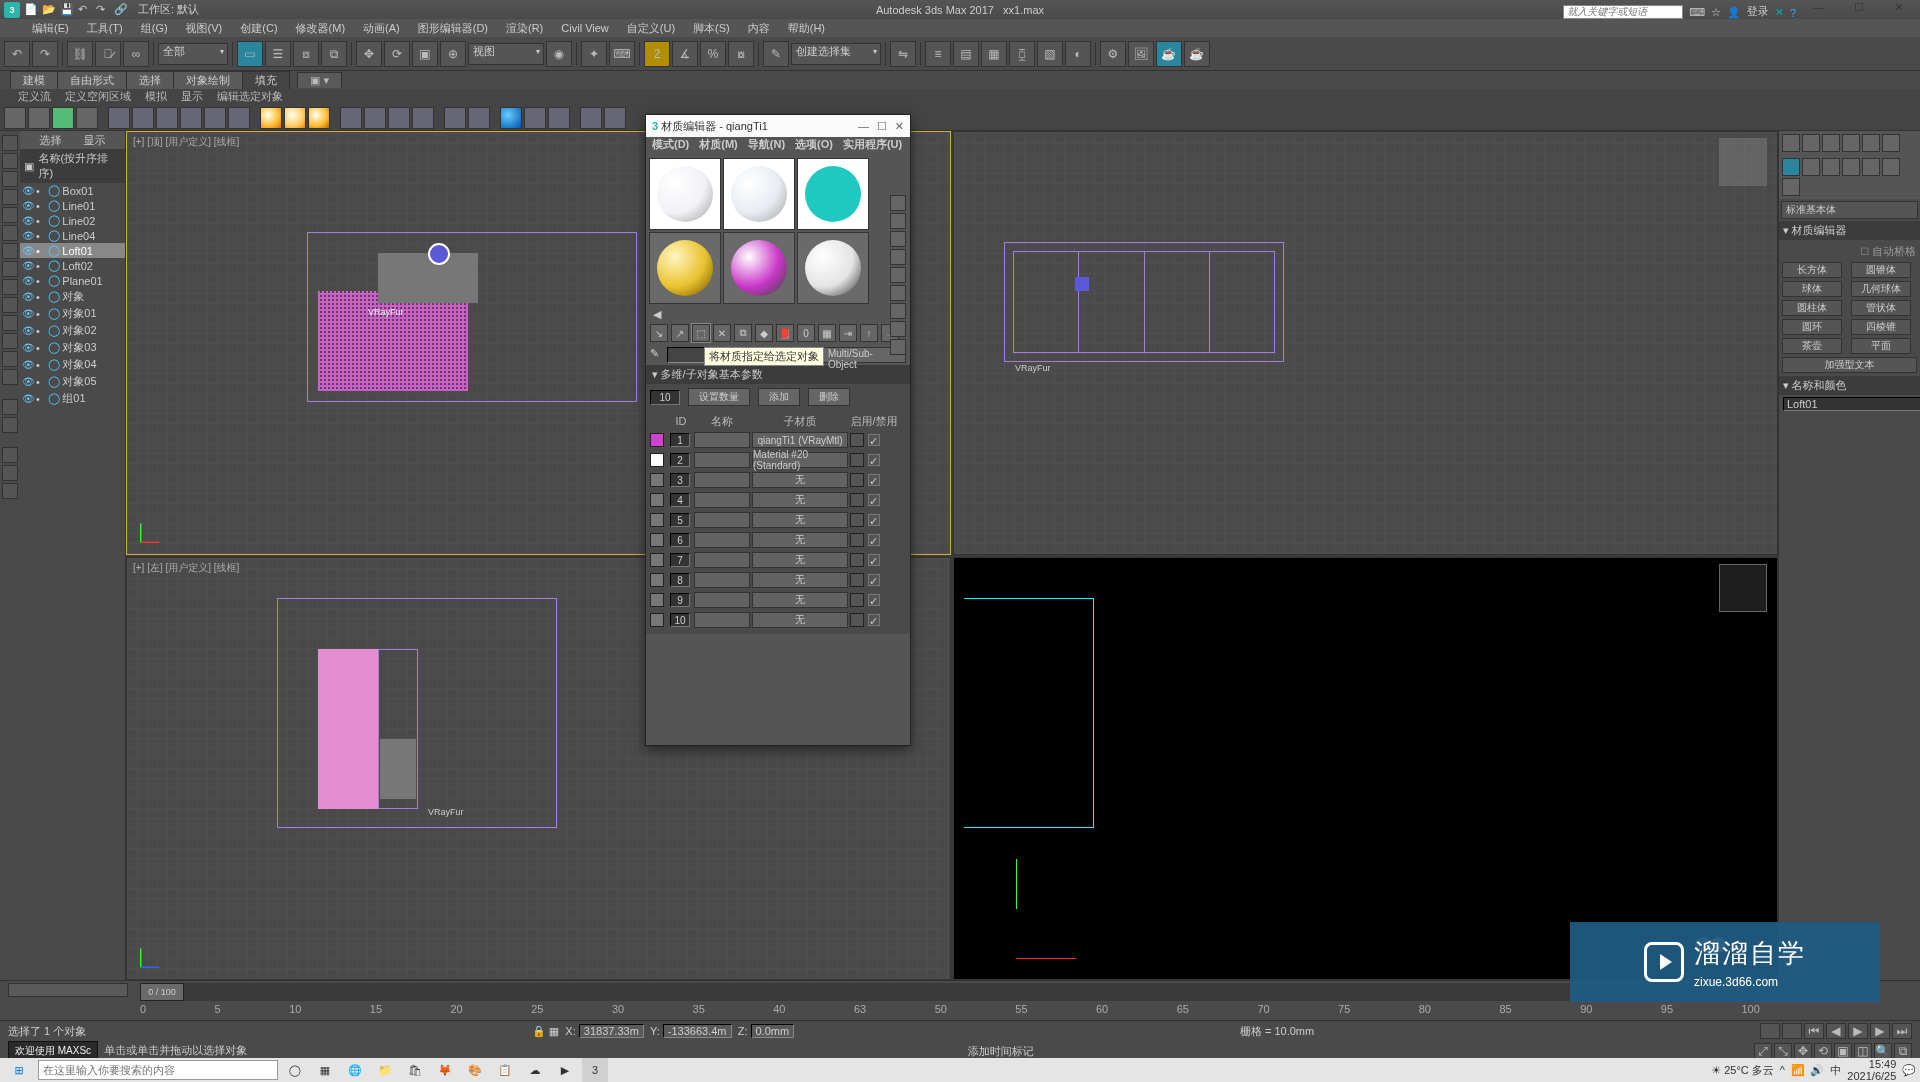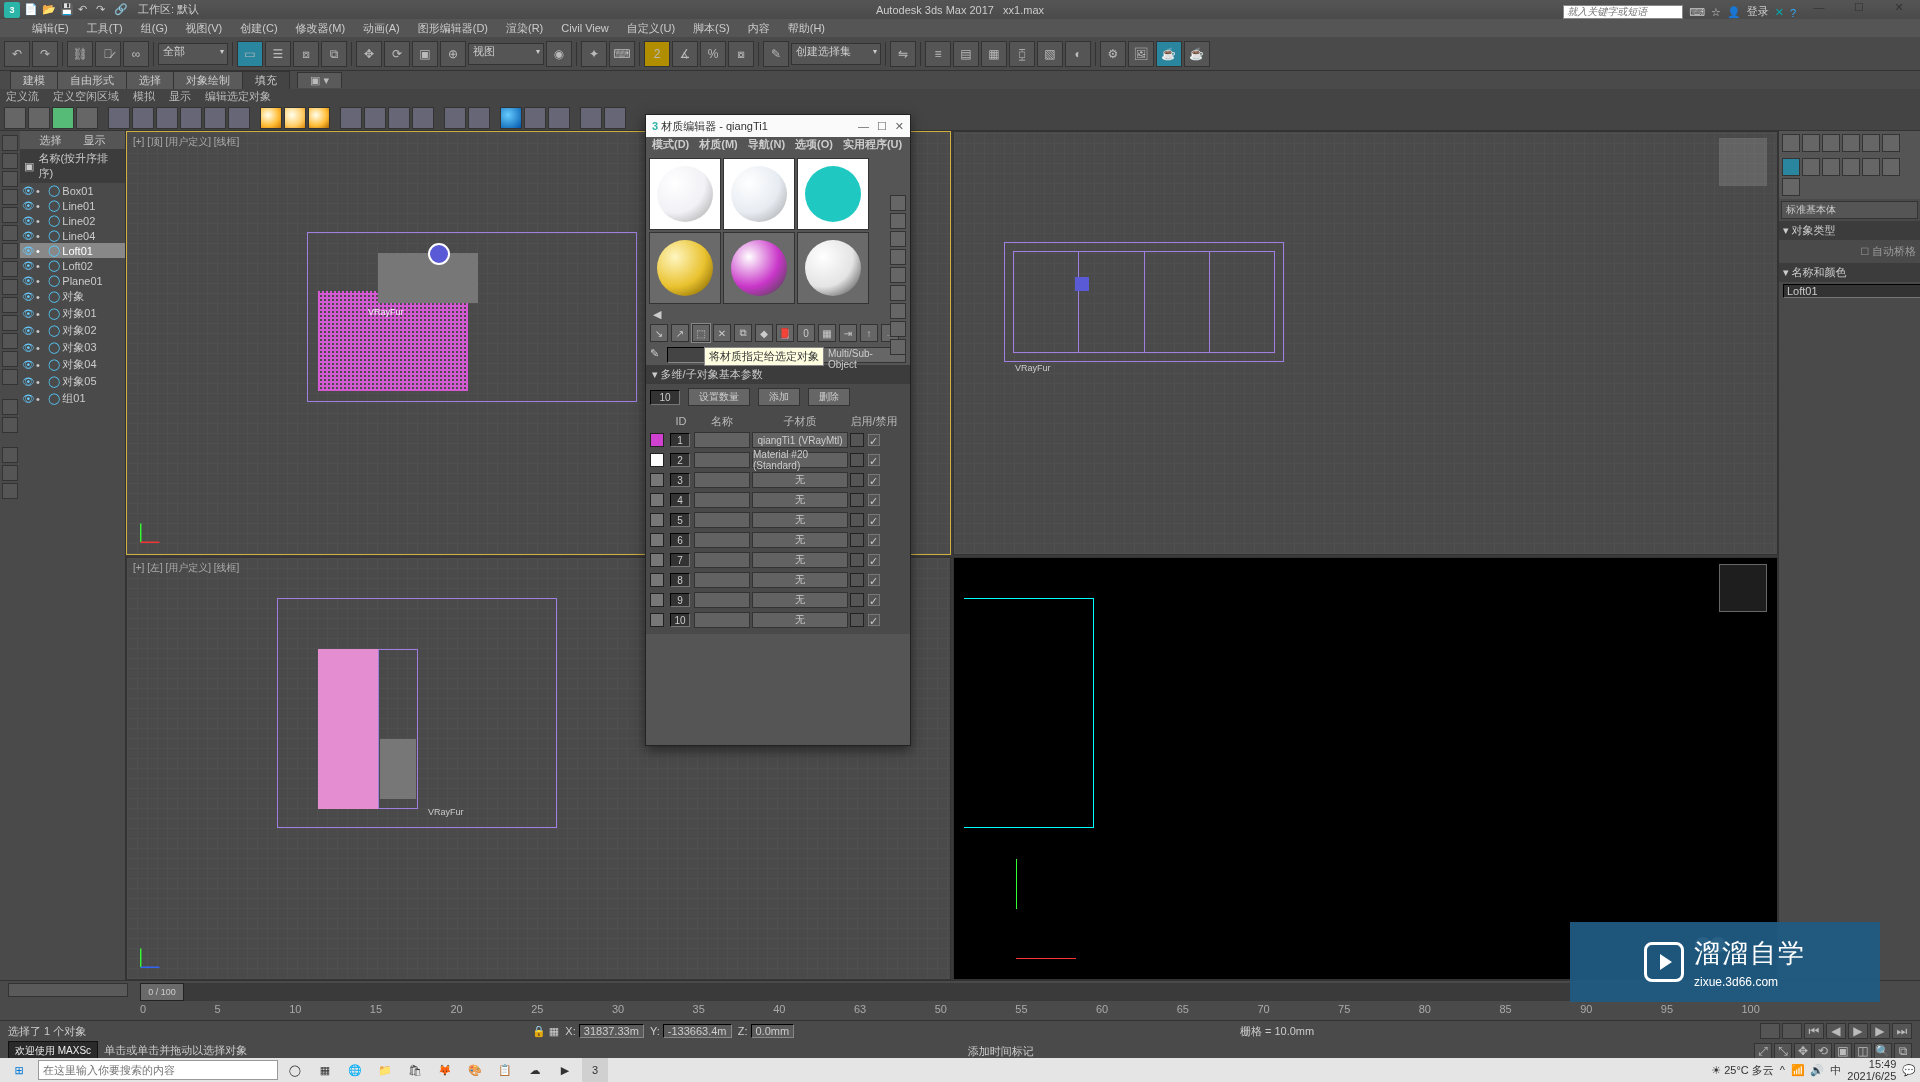--- a/index.html
+++ b/index.html
@@ -18,21 +18,21 @@
 .tbtn { width: 26px; height: 26px; background: #555; border: 1px solid #333; display: flex; align-items: center; justify-content: center; color: #bbb; font-size: 12px; }
 .tbtn.active { background: #b08e00; }
 .tbtn.sel { background: #2a869e; }
 .divider { width: 1px; height: 24px; background: #333; margin: 0 2px; }
 .drop { background: #555; border: 1px solid #333; height: 22px; padding: 0 16px 0 4px; position: relative; color: #ccc; }
 .drop::after { content: '▾'; position: absolute; right: 3px; top: 3px; font-size: 8px; }
 .tabbar { height: 18px; background: #4a4a4a; display: flex; align-items: center; gap: 0; padding-left: 10px; }
 .tabbar span { padding: 1px 12px; background: #5a5a5a; border: 1px solid #333; border-bottom: none; margin-right: -1px; }
 .tabbar span.active { background: #444; }
 .tabbar .ctrl { margin-left: 8px; color: #bbb; }
-.subtabbar { height: 16px; background: #444; display: flex; padding-left: 6px; gap: 14px; }
+.subtabbar { height: 16px; background: #444; display: flex; padding-left: 18px; gap: 14px; }
 .subtabbar span { color: #bbb; }
 .palette { height: 26px; background: #444; display: flex; align-items: center; gap: 2px; padding: 2px 4px; border-bottom: 1px solid #333; }
 .pbtn { width: 22px; height: 22px; display: inline-block; border: 1px solid #333; }
 .main { display: flex; height: calc(1082px - 19px - 18px - 34px - 18px - 16px - 26px - 40px - 38px - 24px); position: relative; }
 .leftstrip { width: 20px; background: #4a4a4a; display: flex; flex-direction: column; gap: 2px; padding: 4px 2px; }
 .leftstrip .lbtn { width: 16px; height: 16px; background: #555; border: 1px solid #333; }
 .scene-panel { width: 106px; background: #4a4a4a; border-right: 1px solid #333; }
 .scene-panel .hdr { height: 18px; background: #555; display: flex; align-items: center; justify-content: center; gap: 10px; }
 .scene-panel .hdr span { padding: 0 6px; }
 .scene-panel .title { background: #3c3c3c; padding: 2px 4px; display: flex; align-items: center; gap: 4px; font-size: 10px; }
@@ -446,23 +446,36 @@
     <div class="rp-icons">
       <div class="ri act"></div>
       <div class="ri"></div>
       <div class="ri"></div>
       <div class="ri"></div>
       <div class="ri"></div>
       <div class="ri"></div>
       <div class="ri"></div>
     </div>
     <div class="rp-drop">标准基本体</div>
-    <div class="rp-hdr">▾ <span>对象类型</span></div>
+    <div class="rp-hdr">▾ <span>材质编辑器</span></div>
     <div class="rp-body">
       <div style="text-align:right;color:#999;font-size:10px;padding:2px">☐ <span>自动桥格</span></div>
+      <div style="display:grid;grid-template-columns:1fr 1fr;gap:1px">
+        <div class="rp-btn">长方体</div>
+        <div class="rp-btn">圆锥体</div>
+        <div class="rp-btn">球体</div>
+        <div class="rp-btn">几何球体</div>
+        <div class="rp-btn">圆柱体</div>
+        <div class="rp-btn">管状体</div>
+        <div class="rp-btn">圆环</div>
+        <div class="rp-btn">四棱锥</div>
+        <div class="rp-btn">茶壶</div>
+        <div class="rp-btn">平面</div>
+        <div class="rp-btn" style="grid-column:1/3;width:auto">加强型文本</div>
+      </div>
     </div>
     <div class="rp-hdr">▾ <span>名称和颜色</span></div>
     <div class="rp-input">
       <input value="Loft01" style="">
 
     </div>
   </div>
 </div>
 
 <div class="timeline">

